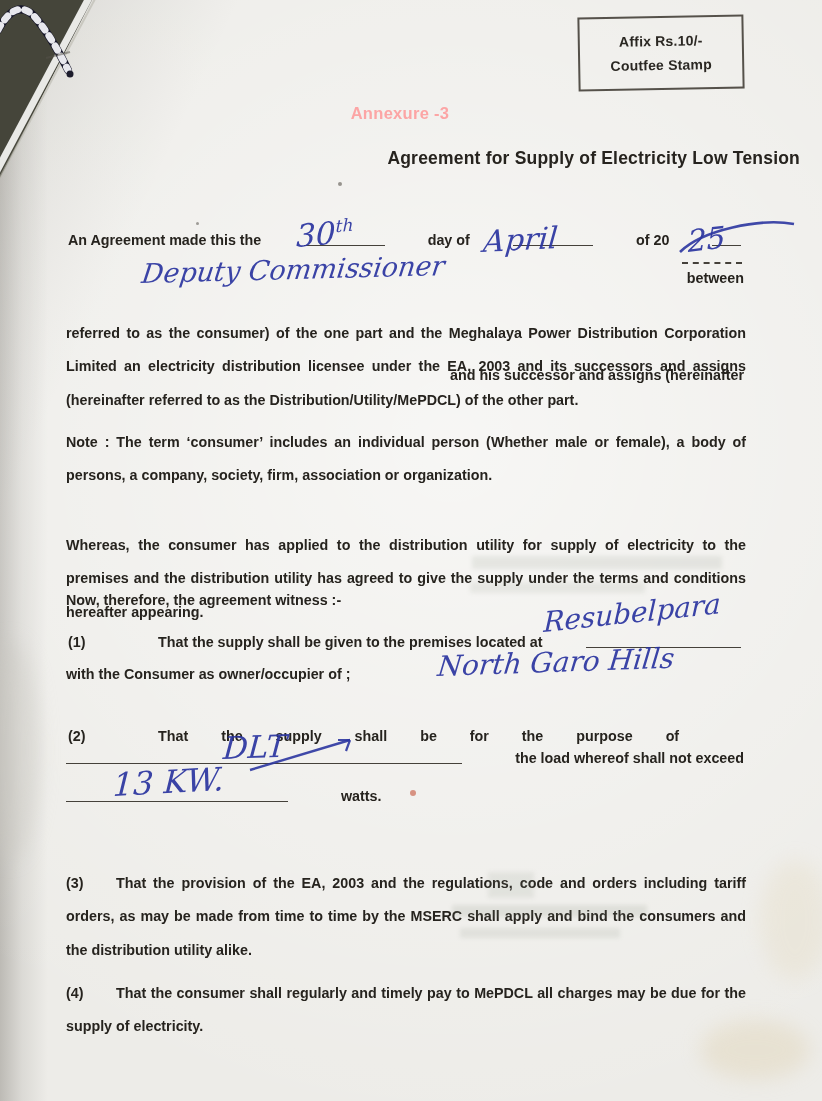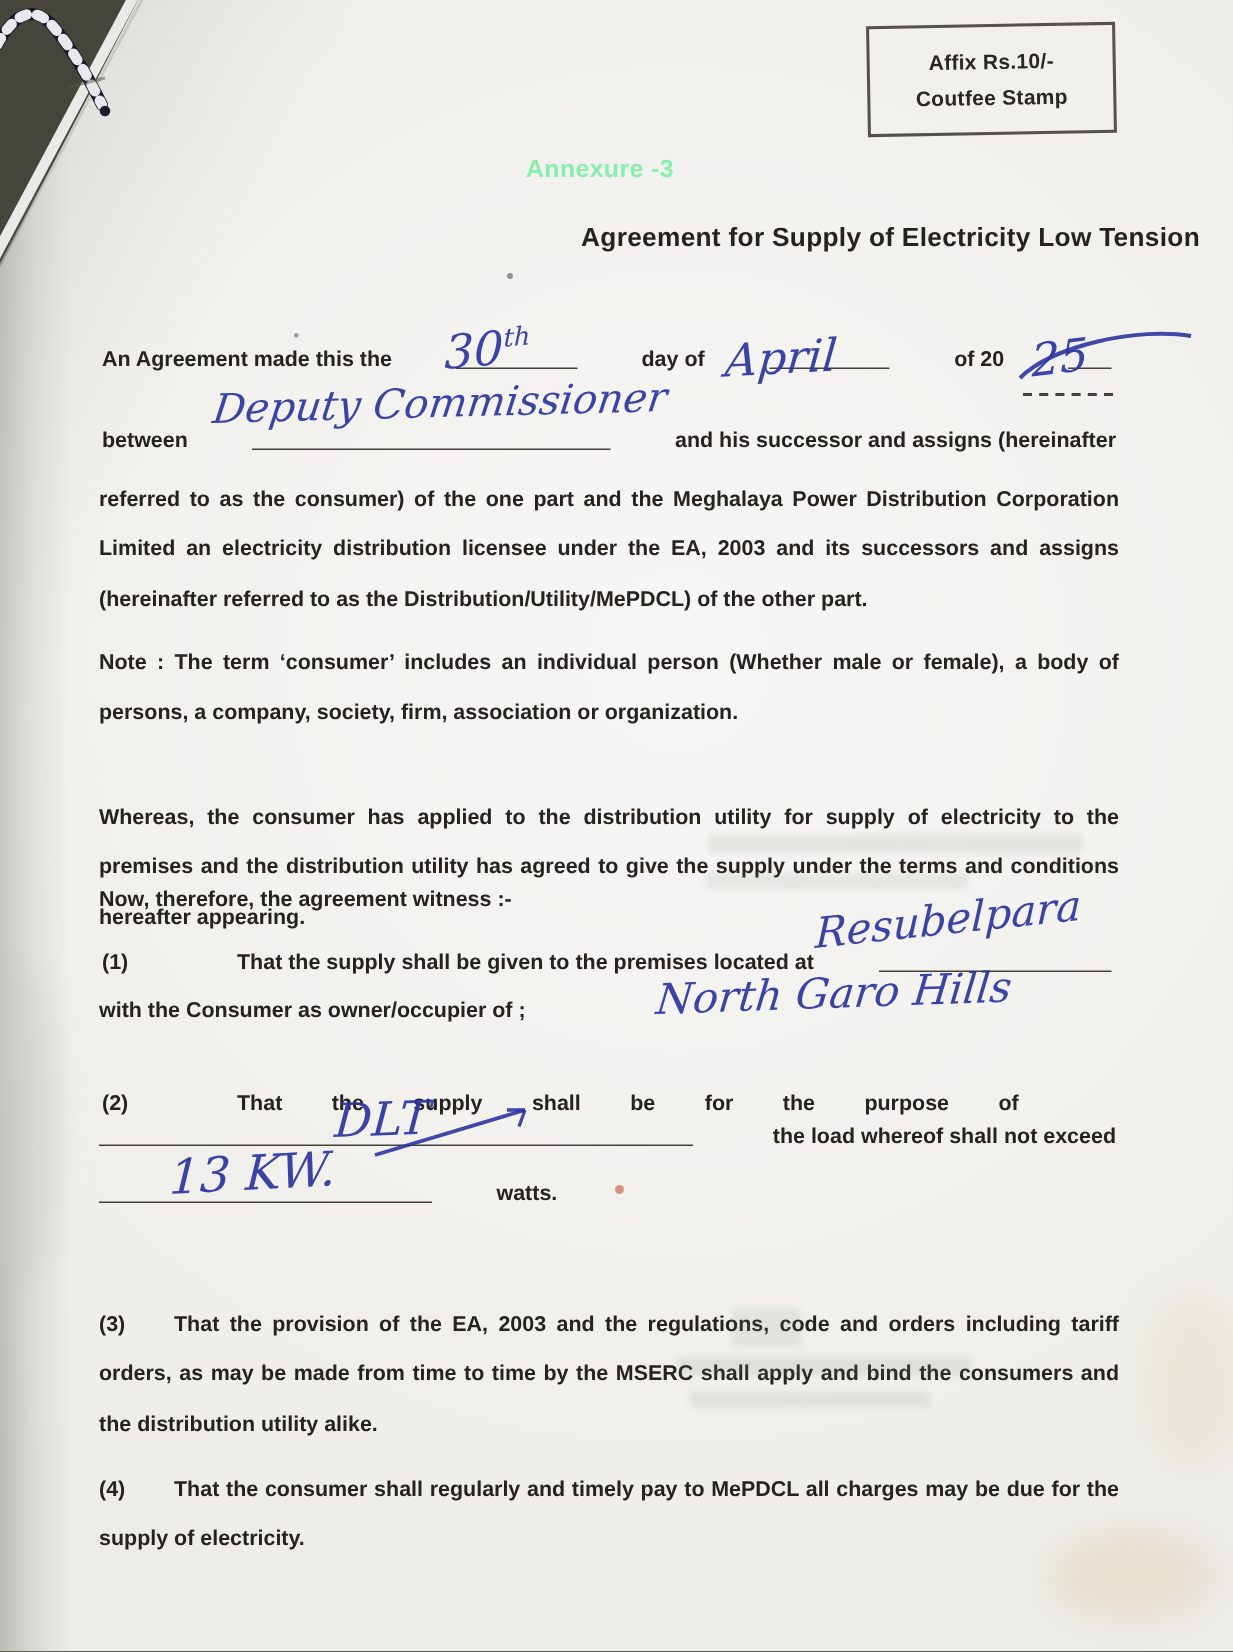--- a/index.html
+++ b/index.html
@@ -20,21 +20,21 @@
   .fold-highlight{position:absolute;top:-6px;left:-10px;pointer-events:none;}
   
   .stampbox{
     position:absolute;left:578px;top:16px;width:162px;height:70px;
     border:2px solid #55514a;transform:rotate(-1deg);
     display:flex;flex-direction:column;justify-content:center;align-items:center;
     color:#2a2722;font-weight:bold;font-size:14px;line-height:24px;letter-spacing:.2px;
   }
   
   .h-annexure{position:absolute;left:0;top:104px;width:800px;text-align:center;
-    font-size:16.5px;font-weight:bold;color:#86efac;letter-spacing:.3px;}
+    font-size:16.5px;font-weight:bold;color:#fca5a5;letter-spacing:.3px;}
   .h-title{position:absolute;left:0;top:148px;width:800px;text-align:right;
     font-size:17.5px;font-weight:bold;color:#26231e;letter-spacing:.2px;}
   
   .t{color:#26231e;font-weight:bold;font-size:14.3px;}
   .block{position:absolute;left:66px;width:680px;}
   .just{text-align:justify;line-height:33.4px;margin-top:17px;}
   .line{display:flex;align-items:flex-end;line-height:20px;gap:36px;}
   .line .txt{white-space:nowrap;padding:0 2px;}
   .blank{flex:1;height:2px;border-bottom:1.6px solid #45413a;margin:0 5px 4px 5px;}
   .blank.fixed{flex:none;}
@@ -91,21 +91,21 @@
 
   <div class="block t line" style="top:230px;">
     <span class="txt">An Agreement made this the</span>
     <span class="blank" style="flex:1.55;"></span>
     <span class="txt">day of</span>
     <span class="blank" style="flex:1.55;"></span>
     <span class="txt">of 20</span>
     <span class="blank" style="flex:0.55;"></span>
   </div>
 
-  <div class="block t line" style="top:284px;">
+  <div class="block t line" style="top:268px;flex-direction:column;">
     <span class="txt">between</span>
     <span class="blank"></span>
     <span class="txt">and his successor and assigns (hereinafter</span>
   </div>
 
   <div class="block t just" style="top:300px;">referred to as the consumer) of the one part and the Meghalaya Power Distribution Corporation Limited an electricity distribution licensee under the EA, 2003 and its successors and assigns (hereinafter referred to as the Distribution/Utility/MePDCL) of the other part.</div>
 
   <div class="block t just" style="top:409px;">Note : The term ‘consumer’ includes an individual person (Whether male or female), a body of persons, a company, society, firm, association or organization.</div>
 
   <div class="block t just" style="top:512px;">Whereas, the consumer has applied to the distribution utility for supply of electricity to the premises and the distribution utility has agreed to give the supply under the terms and conditions hereafter appearing.</div>
@@ -122,21 +122,21 @@
   <div class="block t line" style="top:726px;">
     <span class="txt num">(2)</span>
     <span class="txt spread">That the supply shall be for the purpose of</span>
   </div>
   <div class="block t line" style="top:748px;">
     <span class="blank" style="margin-left:0;"></span>
     <span class="txt" style="margin-left:10px;">the load whereof shall not exceed</span>
   </div>
   <div class="block t line" style="top:786px;">
     <span class="blank fixed" style="width:222px;margin-left:0;"></span>
-    <span class="txt" style="margin-left:0;">watts.</span>
+    <span class="txt" style="margin-left:10px;">watts.</span>
   </div>
 
   <div class="block t just" style="top:850px;">
     <span class="num">(3)</span><span>That the provision of the EA, 2003 and the regulations, code and orders including tariff orders, as may be made from time to time by the MSERC shall apply and bind the consumers and the distribution utility alike.</span>
   </div>
 
   <div class="block t just" style="top:960px;">
     <span class="num">(4)</span><span>That the consumer shall regularly and timely pay to MePDCL all charges may be due for the supply of electricity.</span>
   </div>
 

